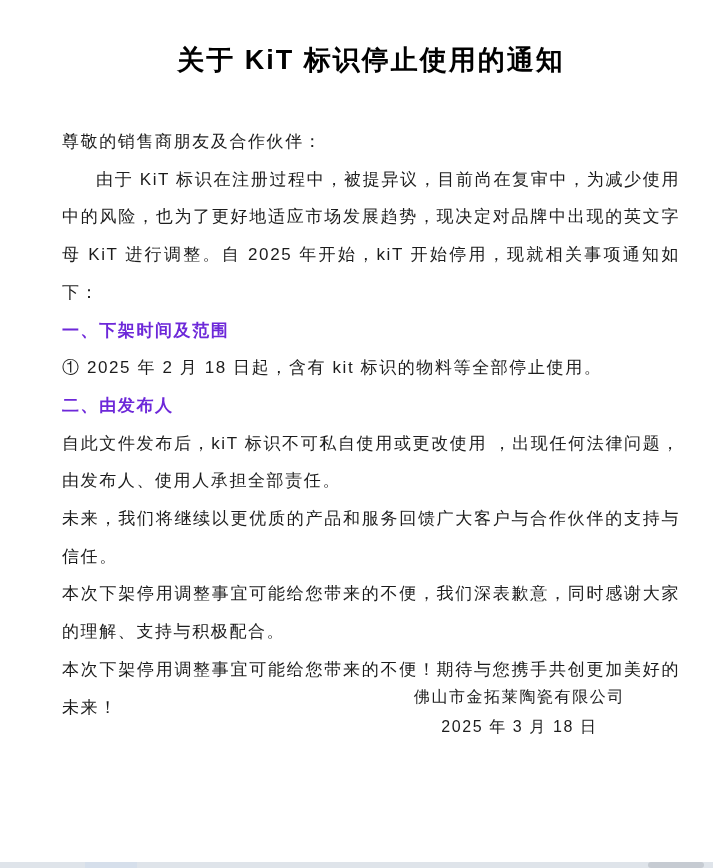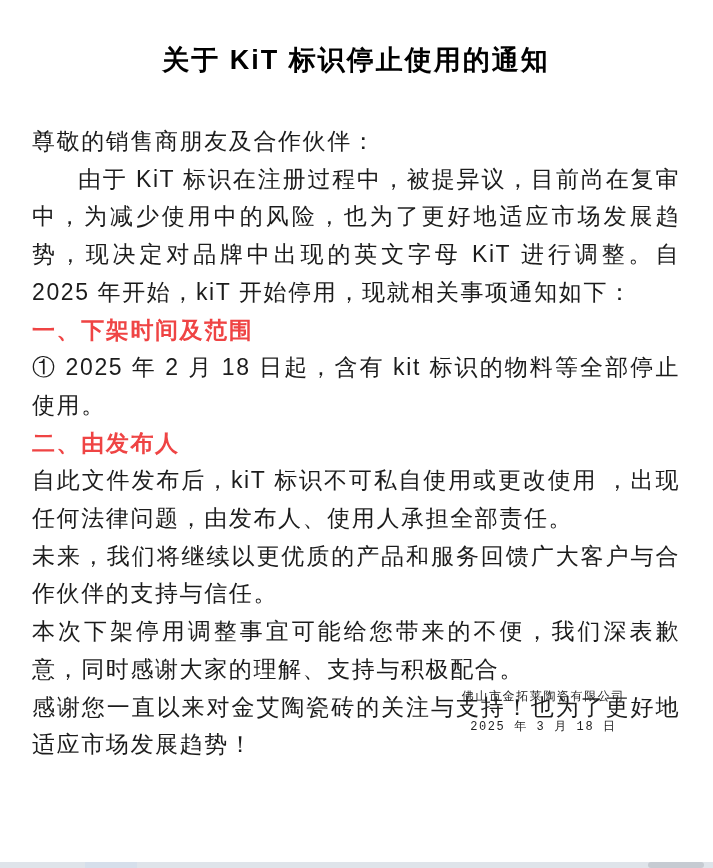--- a/index.html
+++ b/index.html
@@ -12,55 +12,55 @@
     width: 713px;
     height: 868px;
     background: #ffffff;
     font-family: "Liberation Sans", sans-serif;
     color: #1c1c1c;
     overflow: hidden;
     box-sizing: border-box;
   }
   .content {
     padding: 0 33px 0 32px;
+    margin-left: 30px;
   }
   .doc-title {
     margin: 42px 0 0 0;
     text-align: center;
     font-size: 27px;
     line-height: 36px;
     font-weight: 700;
     color: #000000;
     letter-spacing: 2px;
   }
   .body-block {
     margin-top: 45px;
-    font-size: 23px;
+    font-size: 17px;
     line-height: 37.7px;
     letter-spacing: 1.6px;
     text-align: justify;
   }
   .body-block p {
     margin: 0;
   }
   .indent-first {
     text-indent: 2em;
   }
   .sec-heading {
     font-weight: 700;
-    color: #ef4444;
+    color: #6d28d9;
   }
   .signature {
     position: absolute;
     right: 88px;
     top: 682px;
     text-align: center;
-    font-size: 12px;
+    font-size: 16px;
     letter-spacing: 1.6px;
-    font-family: Liberation Mono, monospace;
   }
   .signature .company {
     line-height: 30px;
   }
   .signature .date {
     line-height: 30px;
   }
   .hscrollbar {
     position: absolute;
     left: 0;
@@ -107,21 +107,21 @@
 
 
       <p class="sec-heading">二、由发布人</p>
 
       <p>自此文件发布后，kiT 标识不可私自使用或更改使用 ，出现任何法律问题，由发布人、使用人承担全部责任。</p>
 
       <p>未来，我们将继续以更优质的产品和服务回馈广大客户与合作伙伴的支持与信任。</p>
 
       <p>本次下架停用调整事宜可能给您带来的不便，我们深表歉意，同时感谢大家的理解、支持与积极配合。</p>
 
-      <p>感谢您一直以来对金艾陶瓷砖的关注与支持！也为了更好地适应市场发展趋势！</p>
+      <p>本次下架停用调整事宜可能给您带来的不便！期待与您携手共创更加美好的未来！</p>
 
     </div>
   </div>
 
   <div class="signature">
     <div class="company">佛山市金拓莱陶瓷有限公司</div>
     <div class="date">2025 年 3 月 18 日</div>
   </div>
 
   <div class="hscrollbar">

